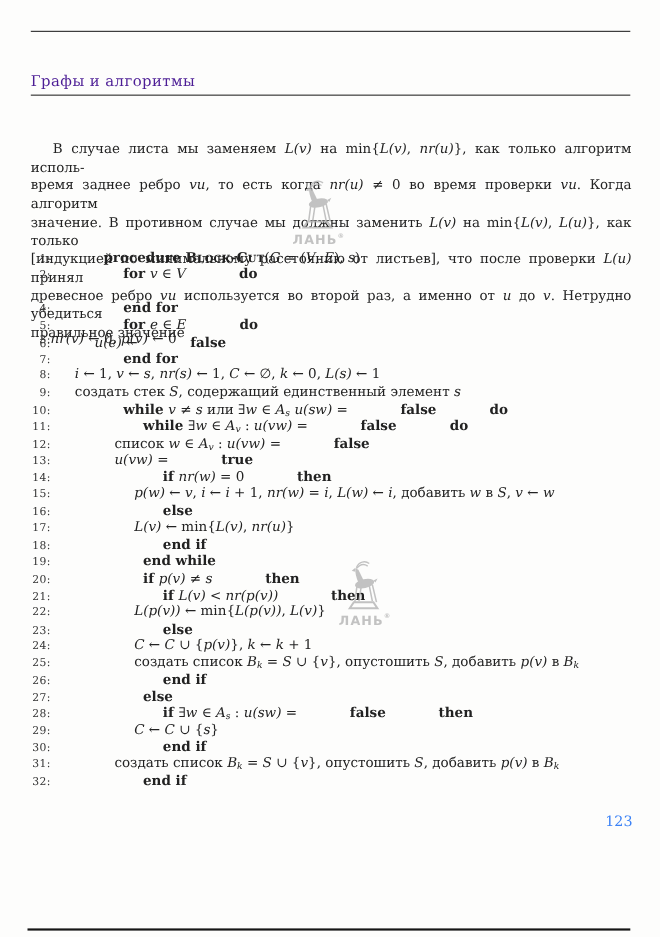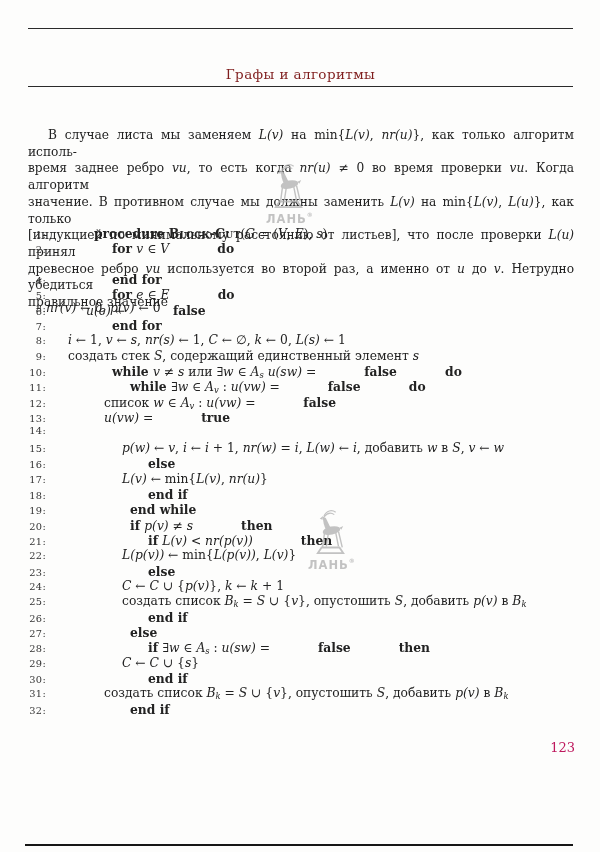--- a/index.html
+++ b/index.html
@@ -7,21 +7,21 @@
     width:600px;height:852px;position:relative;overflow:hidden;
     background:#fdfdfc;color:#212121;
     font-family:"DejaVu Serif", serif;
   }
   .rule{position:absolute;background:#2a2a2a;}
   .rule-top{left:28px;top:28px;width:545px;height:1px;}
   .rule-header{left:28px;top:86px;width:545px;height:1px;}
   .rule-bottom{left:25px;top:844px;width:548px;height:2px;background:#161616;}
   .running-head{
     position:absolute;left:28px;top:66px;width:545px;
-    text-align:center;font-size:13.5px;letter-spacing:.4px;color:#7f1d1d;
+    text-align:left;font-size:13.5px;letter-spacing:.4px;color:#4c1d95;
   }
   .paragraph{
     position:absolute;left:28px;top:103px;width:546px;
     font-size:12.2px;line-height:16.7px;color:#222;margin-top:24px;
   }
   .par-line{text-align:justify;text-align-last:justify;}
   .par-line.first{text-indent:20px;}
   .par-line.last{text-align:last;text-align-last:left;}
   .algorithm{
     position:absolute;left:24px;top:226px;width:552px;
@@ -43,21 +43,21 @@
     color:#b4b4b4;opacity:.8;pointer-events:none;
   }
   .watermark .wm-label{
     font-family:"DejaVu Sans", sans-serif;font-weight:bold;
     font-size:11.5px;letter-spacing:1px;line-height:12px;margin-top:1px;
   }
   .watermark .wm-label sup{font-size:6px;vertical-align:6px;letter-spacing:0;}
   .wm-1{left:266px;top:163px;}
   .wm-2{left:308px;top:509px;}
   .page-number{
-    position:absolute;right:25px;top:740px;font-size:13px;color:#be185d;
+    position:absolute;right:25px;top:740px;font-size:13px;color:#3b82f6;
   }
 </style>
 </head>
 <body>
 
 <div>
 
   <div class="rule rule-top"></div>
 
   <div class="running-head">Графы и алгоритмы</div>
@@ -121,20 +121,21 @@
       <div class="alg-line">
         <span class="alg-num">12:</span>
         <span class="alg-content" style="padding-left: 58px;"><span class="seg-t">список </span><span class="seg-m">w</span><span class="seg-t"> ∈ </span><span class="seg-m">A</span><span class="seg-ms">v</span><span class="seg-t"> : </span><span class="seg-m">u(vw)</span><span class="seg-t"> = </span><span class="seg-kw">false</span></span>
       </div>
       <div class="alg-line">
         <span class="alg-num">13:</span>
         <span class="alg-content" style="padding-left: 58px;"><span class="seg-m">u(vw)</span><span class="seg-t"> = </span><span class="seg-kw">true</span></span>
       </div>
       <div class="alg-line">
         <span class="alg-num">14:</span>
+        <span class="alg-content" style="padding-left: 58px;"><span class="seg-kw">if </span><span class="seg-m">nr(w)</span><span class="seg-t"> = 0 </span><span class="seg-kw">then</span></span>
       </div>
       <div class="alg-line">
         <span class="alg-num">15:</span>
         <span class="alg-content" style="padding-left: 76px;"><span class="seg-m">p(w)</span><span class="seg-t"> ← </span><span class="seg-m">v</span><span class="seg-t">, </span><span class="seg-m">i</span><span class="seg-t"> ← </span><span class="seg-m">i</span><span class="seg-t"> + 1, </span><span class="seg-m">nr(w)</span><span class="seg-t"> = </span><span class="seg-m">i</span><span class="seg-t">, </span><span class="seg-m">L(w)</span><span class="seg-t"> ← </span><span class="seg-m">i</span><span class="seg-t">, добавить </span><span class="seg-m">w</span><span class="seg-t"> в </span><span class="seg-m">S</span><span class="seg-t">, </span><span class="seg-m">v</span><span class="seg-t"> ← </span><span class="seg-m">w</span></span>
       </div>
       <div class="alg-line">
         <span class="alg-num">16:</span>
         <span class="alg-content" style="padding-left: 58px;"><span class="seg-kw">else</span></span>
       </div>
       <div class="alg-line">

